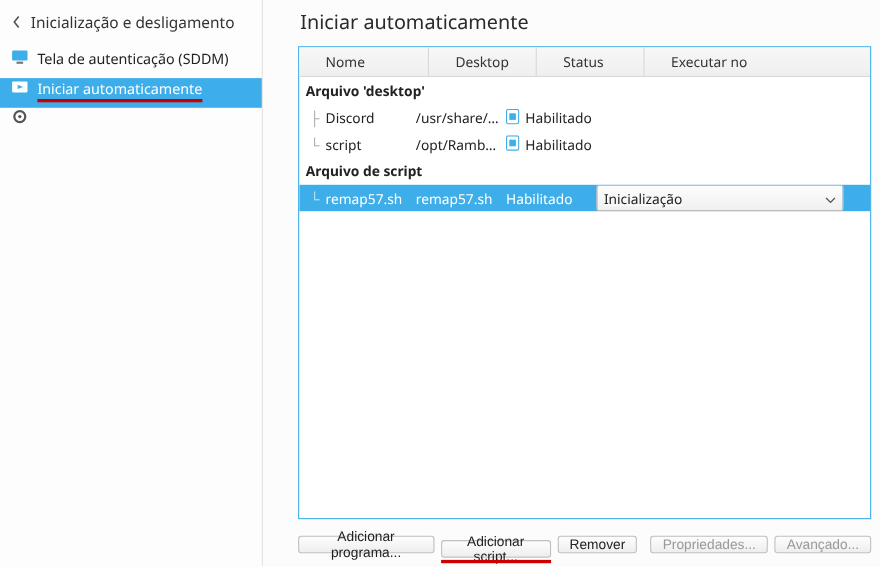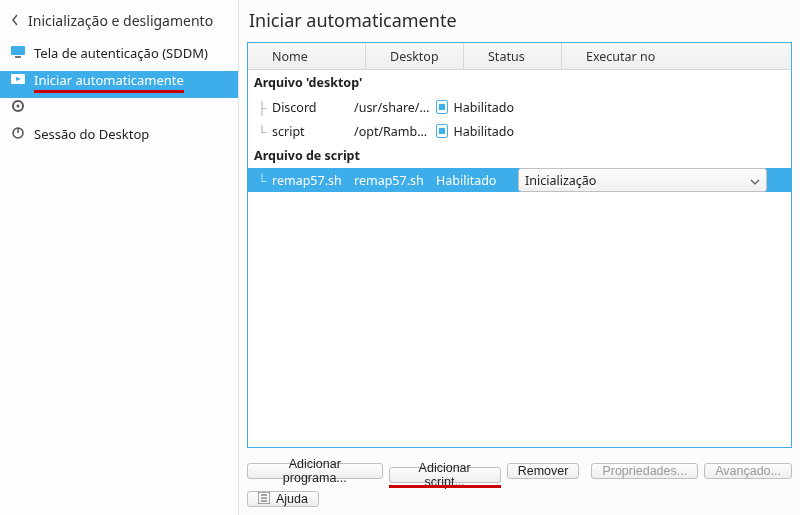--- a/index.html
+++ b/index.html
@@ -10,20 +10,21 @@
     font-family: "Noto Sans", "Segoe UI", Arial, sans-serif;
     font-size: 13px;
     color: #222;
     background: #fcfcfc;
     overflow: hidden;
   }
   .window {
     display: flex;
     width: 100%;
     height: 100%;
+    gap: 24px;
   }
   .sidebar {
     width: 238px;
     border-right: 1px solid #e3e3e3;
     background: #fdfdfd;
     display: flex;
     flex-direction: column;
   }
   .sidebar-header {
     height: 40px;
@@ -119,21 +120,21 @@
   }
   .data-row {
     display: flex;
     align-items: center;
     height: 24px;
   }
   .data-row.selected { background:#3daee9; color:#fff; }
   .cell { box-sizing:border-box; padding-left:4px; overflow:hidden; white-space:nowrap; text-overflow:ellipsis; }
   .cell.name { width:102px; display:flex; align-items:center; }
   .cell.cmd  { width:82px; }
-  .cell.stat { width:82px; display:flex; align-items:center;}
+  .cell.stat { width:82px; display:flex; }
   .cell.run  { flex:1; padding-right:24px;text-decoration:underline; }
   .tree-pad { display:inline-block; width:20px; text-align:center; color:#aaa; }
   .chk {
     width:12px; height:12px;
     border:1.5px solid #3daee9;
     border-radius:2px;
     margin-right:6px;
     display:inline-flex; align-items:center; justify-content:center;
   }
   .chk-inner { width:6px; height:6px; background:#3daee9; }
@@ -212,29 +213,20 @@
 
       <div class="sidebar-item">
         <span class="sidebar-icon">
           <svg width="16" height="16" viewBox="0 0 16 16">
               <circle cx="8" cy="8" r="5" fill="none" stroke="#555" stroke-width="2"></circle>
               <circle cx="8" cy="8" r="1.5" fill="#555"></circle>
             </svg>
         </span>
       </div>
 
-      <div class="sidebar-item">
-        <span class="sidebar-icon">
-          <svg width="16" height="16" viewBox="0 0 16 16">
-              <circle cx="8" cy="8" r="5" fill="none" stroke="#555" stroke-width="1.5"></circle>
-              <line x1="8" y1="3" x2="8" y2="8" stroke="#555" stroke-width="1.5"></line>
-            </svg>
-        </span>
-        <span>Sessão do Desktop</span>
-      </div>
 
 
     </div>
   </div>
 
   <div class="main">
     <div class="main-title">Iniciar automaticamente</div>
 
     <div class="table-frame">
       <div class="table-header">
@@ -309,28 +301,15 @@
       <button class="btn">Adicionar programa...</button>
       <span style="position:relative;">
         <button class="btn">Adicionar script...</button>
         <span style="position:absolute;left:0;right:0;bottom:-5px;height:3px;background:#cc0000;"></span>
       </span>
       <button class="btn">Remover</button>
       <span style="flex:1"></span>
       <button class="btn disabled">Propriedades...</button>
       <button class="btn disabled">Avançado...</button>
     </div>
-    <div class="button-row button-row2">
-      <button class="btn">
-        <span style="margin-right:6px;">
-          <svg width="12" height="12" viewBox="0 0 12 12">
-              <rect x="0" y="0" width="12" height="12" fill="none" stroke="#555"></rect>
-              <line x1="3" y1="3" x2="9" y2="3" stroke="#555"></line>
-              <line x1="3" y1="6" x2="9" y2="6" stroke="#555"></line>
-              <line x1="3" y1="9" x2="9" y2="9" stroke="#555"></line>
-            </svg>
-        </span>
-        <span>Ajuda</span>
-      </button>
-    </div>
 
   </div>
 </div>
 
 </body></html>

